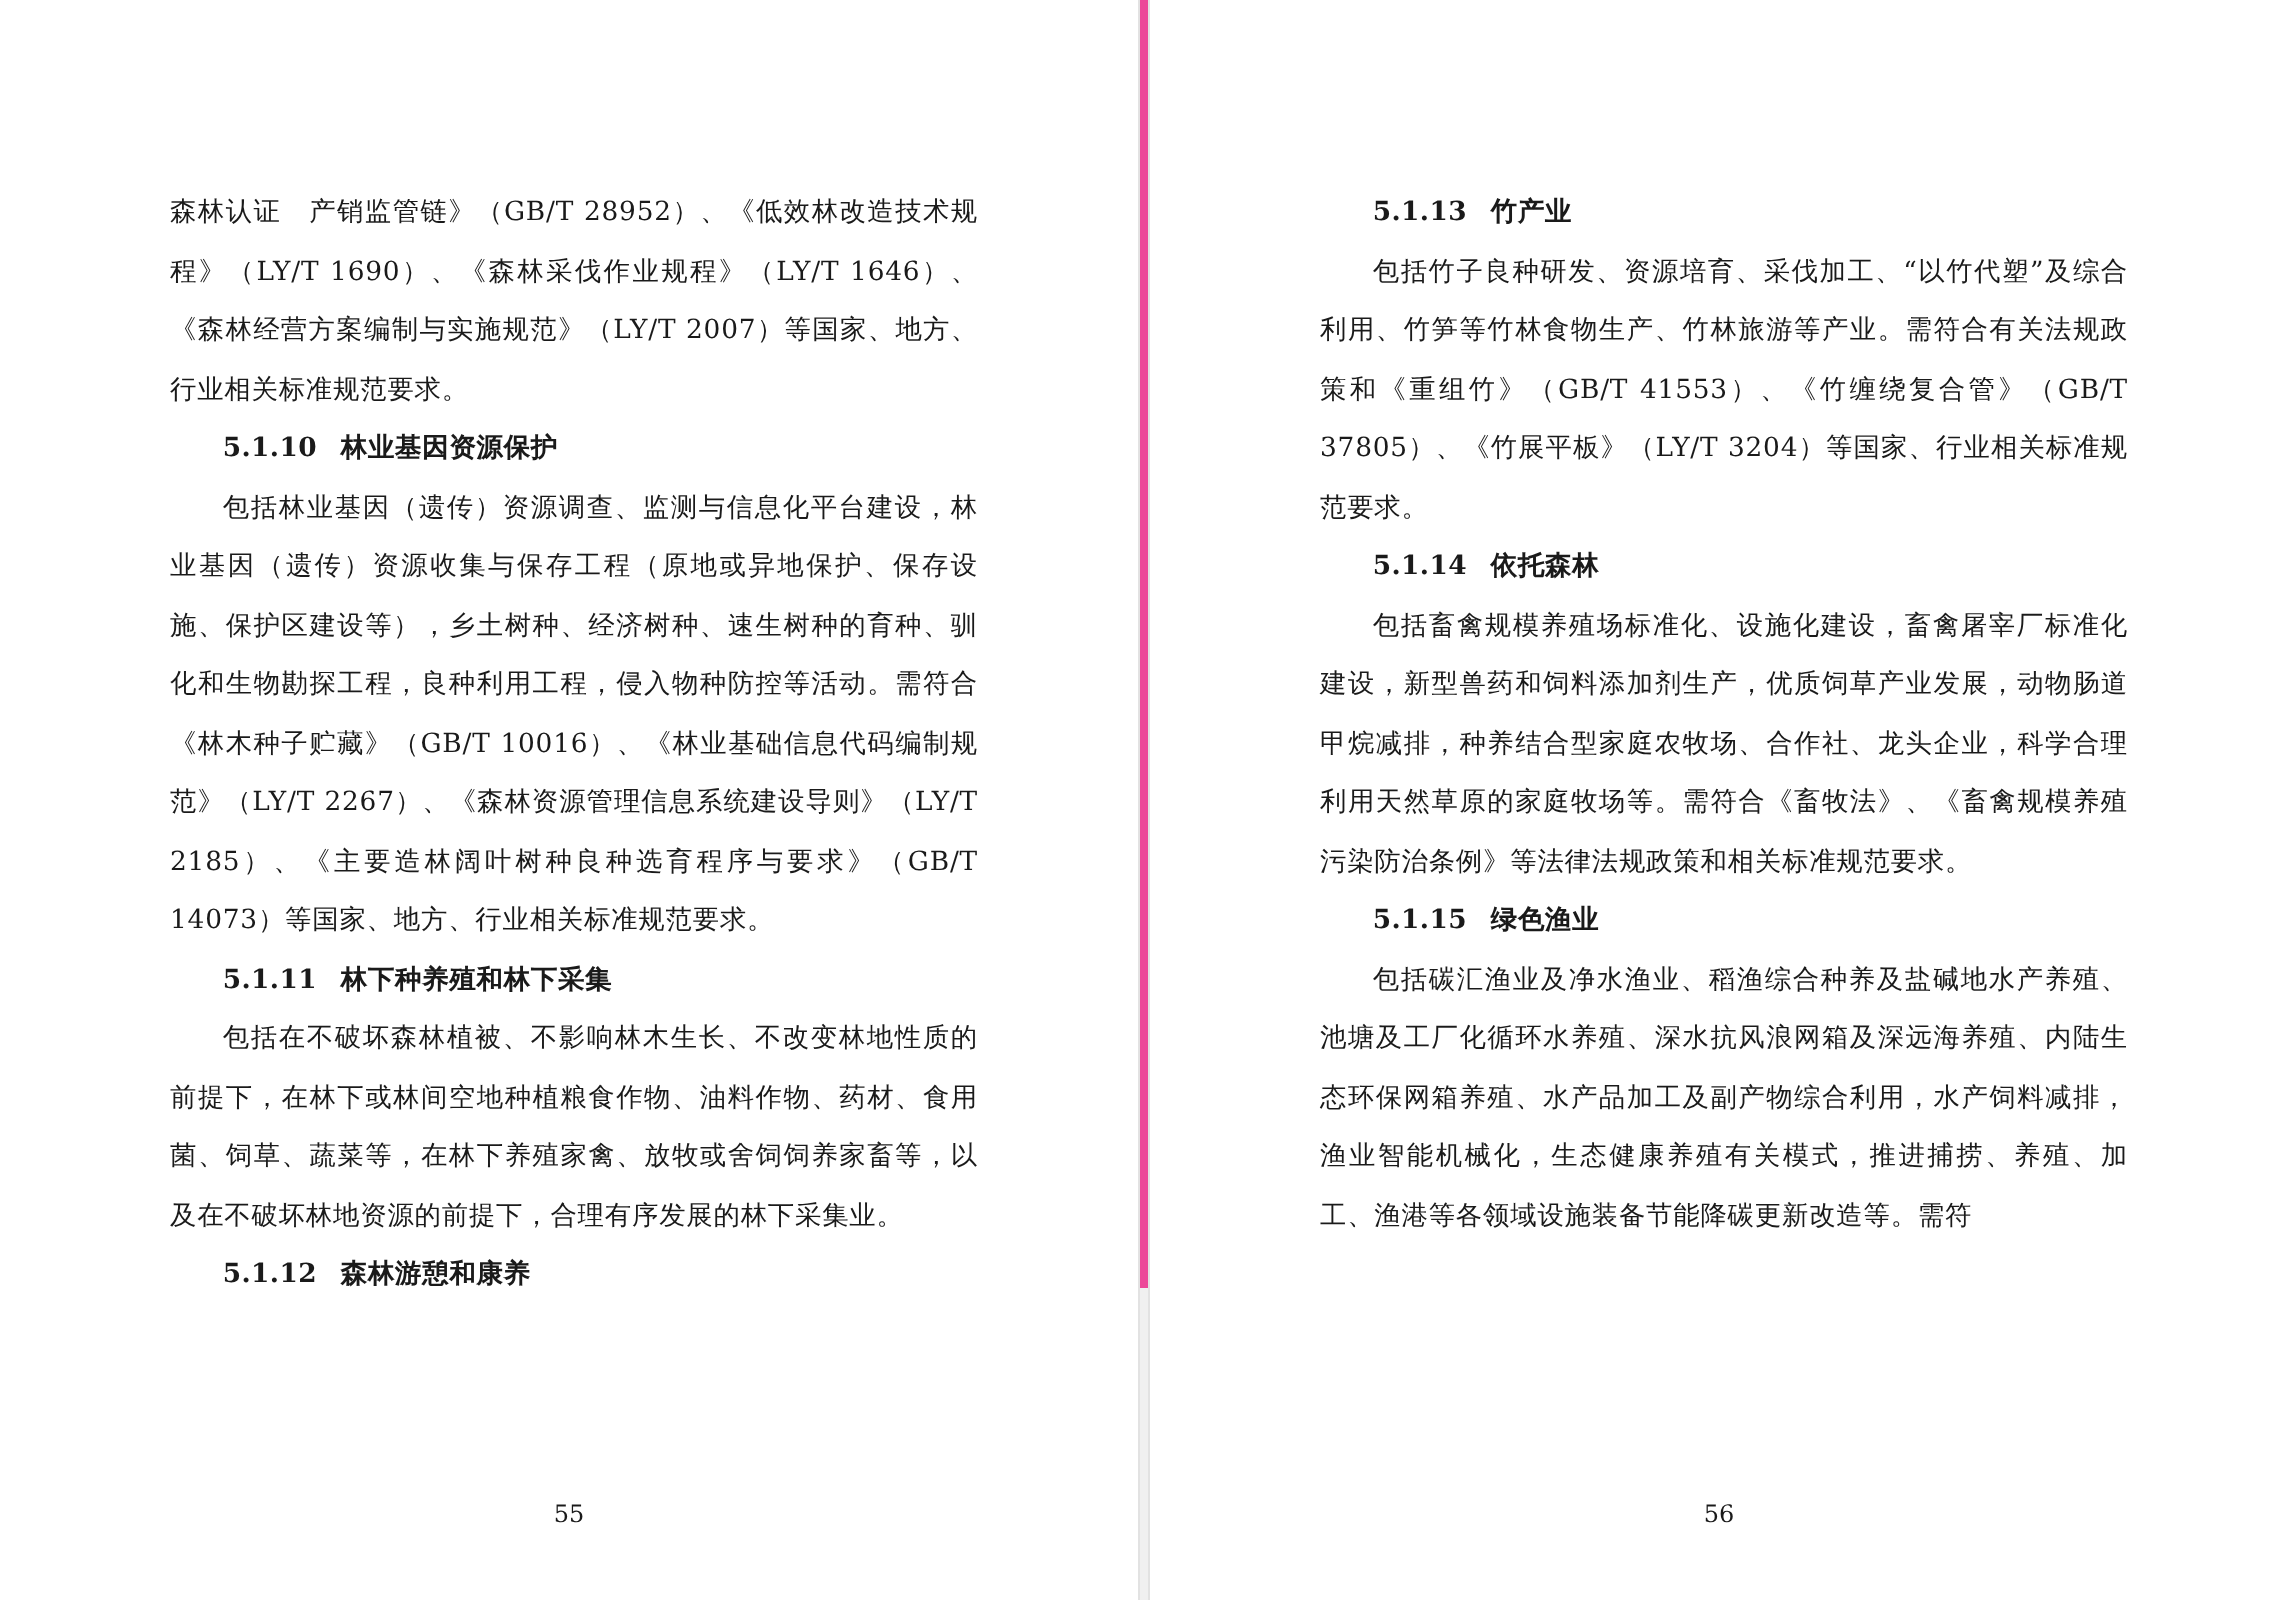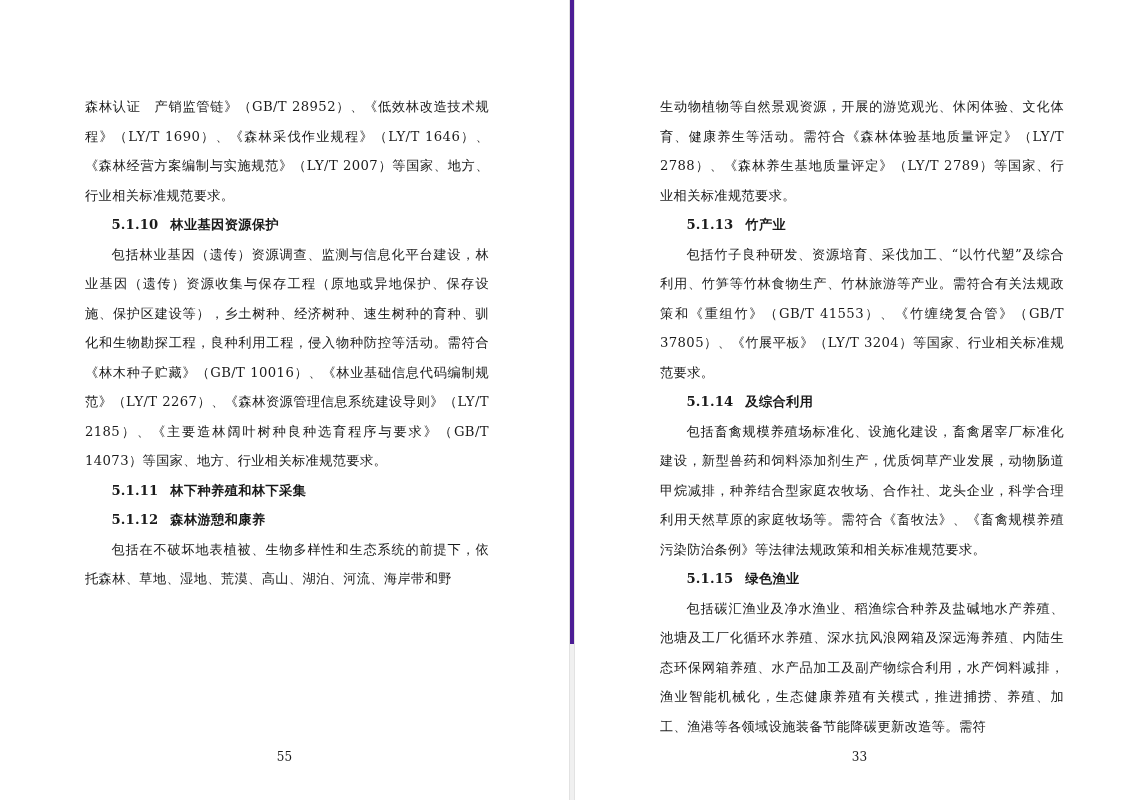--- a/index.html
+++ b/index.html
@@ -9,21 +9,21 @@
     width: 1144px;
     height: 800px;
     font-family: "DejaVu Serif", "Liberation Serif", serif;
   }
   .spread {
     position: relative;
     width: 1144px;
     height: 644px;
     display: flex;
     gap: 6px;
-    background: #4c1d95;
+    background: #ec4899;
   }
   .page {
     position: relative;
     width: 569px;
     height: 800px;
     background: #ffffff;
     box-shadow: 0 0 0 1px #e2e2e2;
     overflow: hidden;
   }
   .page-inner {
@@ -73,32 +73,31 @@
 <body>
 
 <div class="spread">
 
   <div class="page">
     <div class="page-inner">
       <p class="cont">森林认证　产销监管链》（GB/T 28952）、《低效林改造技术规程》（LY/T 1690）、《森林采伐作业规程》（LY/T 1646）、《森林经营方案编制与实施规范》（LY/T 2007）等国家、地方、行业相关标准规范要求。</p>
       <p class="head"><span class="num">5.1.10</span><span class="ttl">林业基因资源保护</span></p>
       <p class="body">包括林业基因（遗传）资源调查、监测与信息化平台建设，林业基因（遗传）资源收集与保存工程（原地或异地保护、保存设施、保护区建设等），乡土树种、经济树种、速生树种的育种、驯化和生物勘探工程，良种利用工程，侵入物种防控等活动。需符合《林木种子贮藏》（GB/T 10016）、《林业基础信息代码编制规范》（LY/T 2267）、《森林资源管理信息系统建设导则》（LY/T 2185）、《主要造林阔叶树种良种选育程序与要求》（GB/T 14073）等国家、地方、行业相关标准规范要求。</p>
       <p class="head"><span class="num">5.1.11</span><span class="ttl">林下种养殖和林下采集</span></p>
+      <p class="body">包括在不破坏森林植被、不影响林木生长、不改变林地性质的前提下，在林下或林间空地种植粮食作物、油料作物、药材、食用菌、饲草、蔬菜等，在林下养殖家禽、放牧或舍饲饲养家畜等，以及在不破坏林地资源的前提下，合理有序发展的林下采集业。</p>
       <p class="head"><span class="num">5.1.12</span><span class="ttl">森林游憩和康养</span></p>
-      <p class="body">包括在不破坏地表植被、生物多样性和生态系统的前提下，依托森林、草地、湿地、荒漠、高山、湖泊、河流、海岸带和野</p>
     </div>
     <div class="folio">55</div>
   </div>
 
   <div class="page">
     <div class="page-inner">
-      <p class="cont">生动物植物等自然景观资源，开展的游览观光、休闲体验、文化体育、健康养生等活动。需符合《森林体验基地质量评定》（LY/T 2788）、《森林养生基地质量评定》（LY/T 2789）等国家、行业相关标准规范要求。</p>
       <p class="head"><span class="num">5.1.13</span><span class="ttl">竹产业</span></p>
       <p class="body">包括竹子良种研发、资源培育、采伐加工、“以竹代塑”及综合利用、竹笋等竹林食物生产、竹林旅游等产业。需符合有关法规政策和《重组竹》（GB/T 41553）、《竹缠绕复合管》（GB/T 37805）、《竹展平板》（LY/T 3204）等国家、行业相关标准规范要求。</p>
-      <p class="head"><span class="num">5.1.14</span><span class="ttl">及综合利用</span></p>
+      <p class="head"><span class="num">5.1.14</span><span class="ttl">依托森林</span></p>
       <p class="body">包括畜禽规模养殖场标准化、设施化建设，畜禽屠宰厂标准化建设，新型兽药和饲料添加剂生产，优质饲草产业发展，动物肠道甲烷减排，种养结合型家庭农牧场、合作社、龙头企业，科学合理利用天然草原的家庭牧场等。需符合《畜牧法》、《畜禽规模养殖污染防治条例》等法律法规政策和相关标准规范要求。</p>
       <p class="head"><span class="num">5.1.15</span><span class="ttl">绿色渔业</span></p>
       <p class="body">包括碳汇渔业及净水渔业、稻渔综合种养及盐碱地水产养殖、池塘及工厂化循环水养殖、深水抗风浪网箱及深远海养殖、内陆生态环保网箱养殖、水产品加工及副产物综合利用，水产饲料减排，渔业智能机械化，生态健康养殖有关模式，推进捕捞、养殖、加工、渔港等各领域设施装备节能降碳更新改造等。需符</p>
     </div>
-    <div class="folio">33</div>
+    <div class="folio">56</div>
   </div>
 
 </div>
 
 </body></html>

